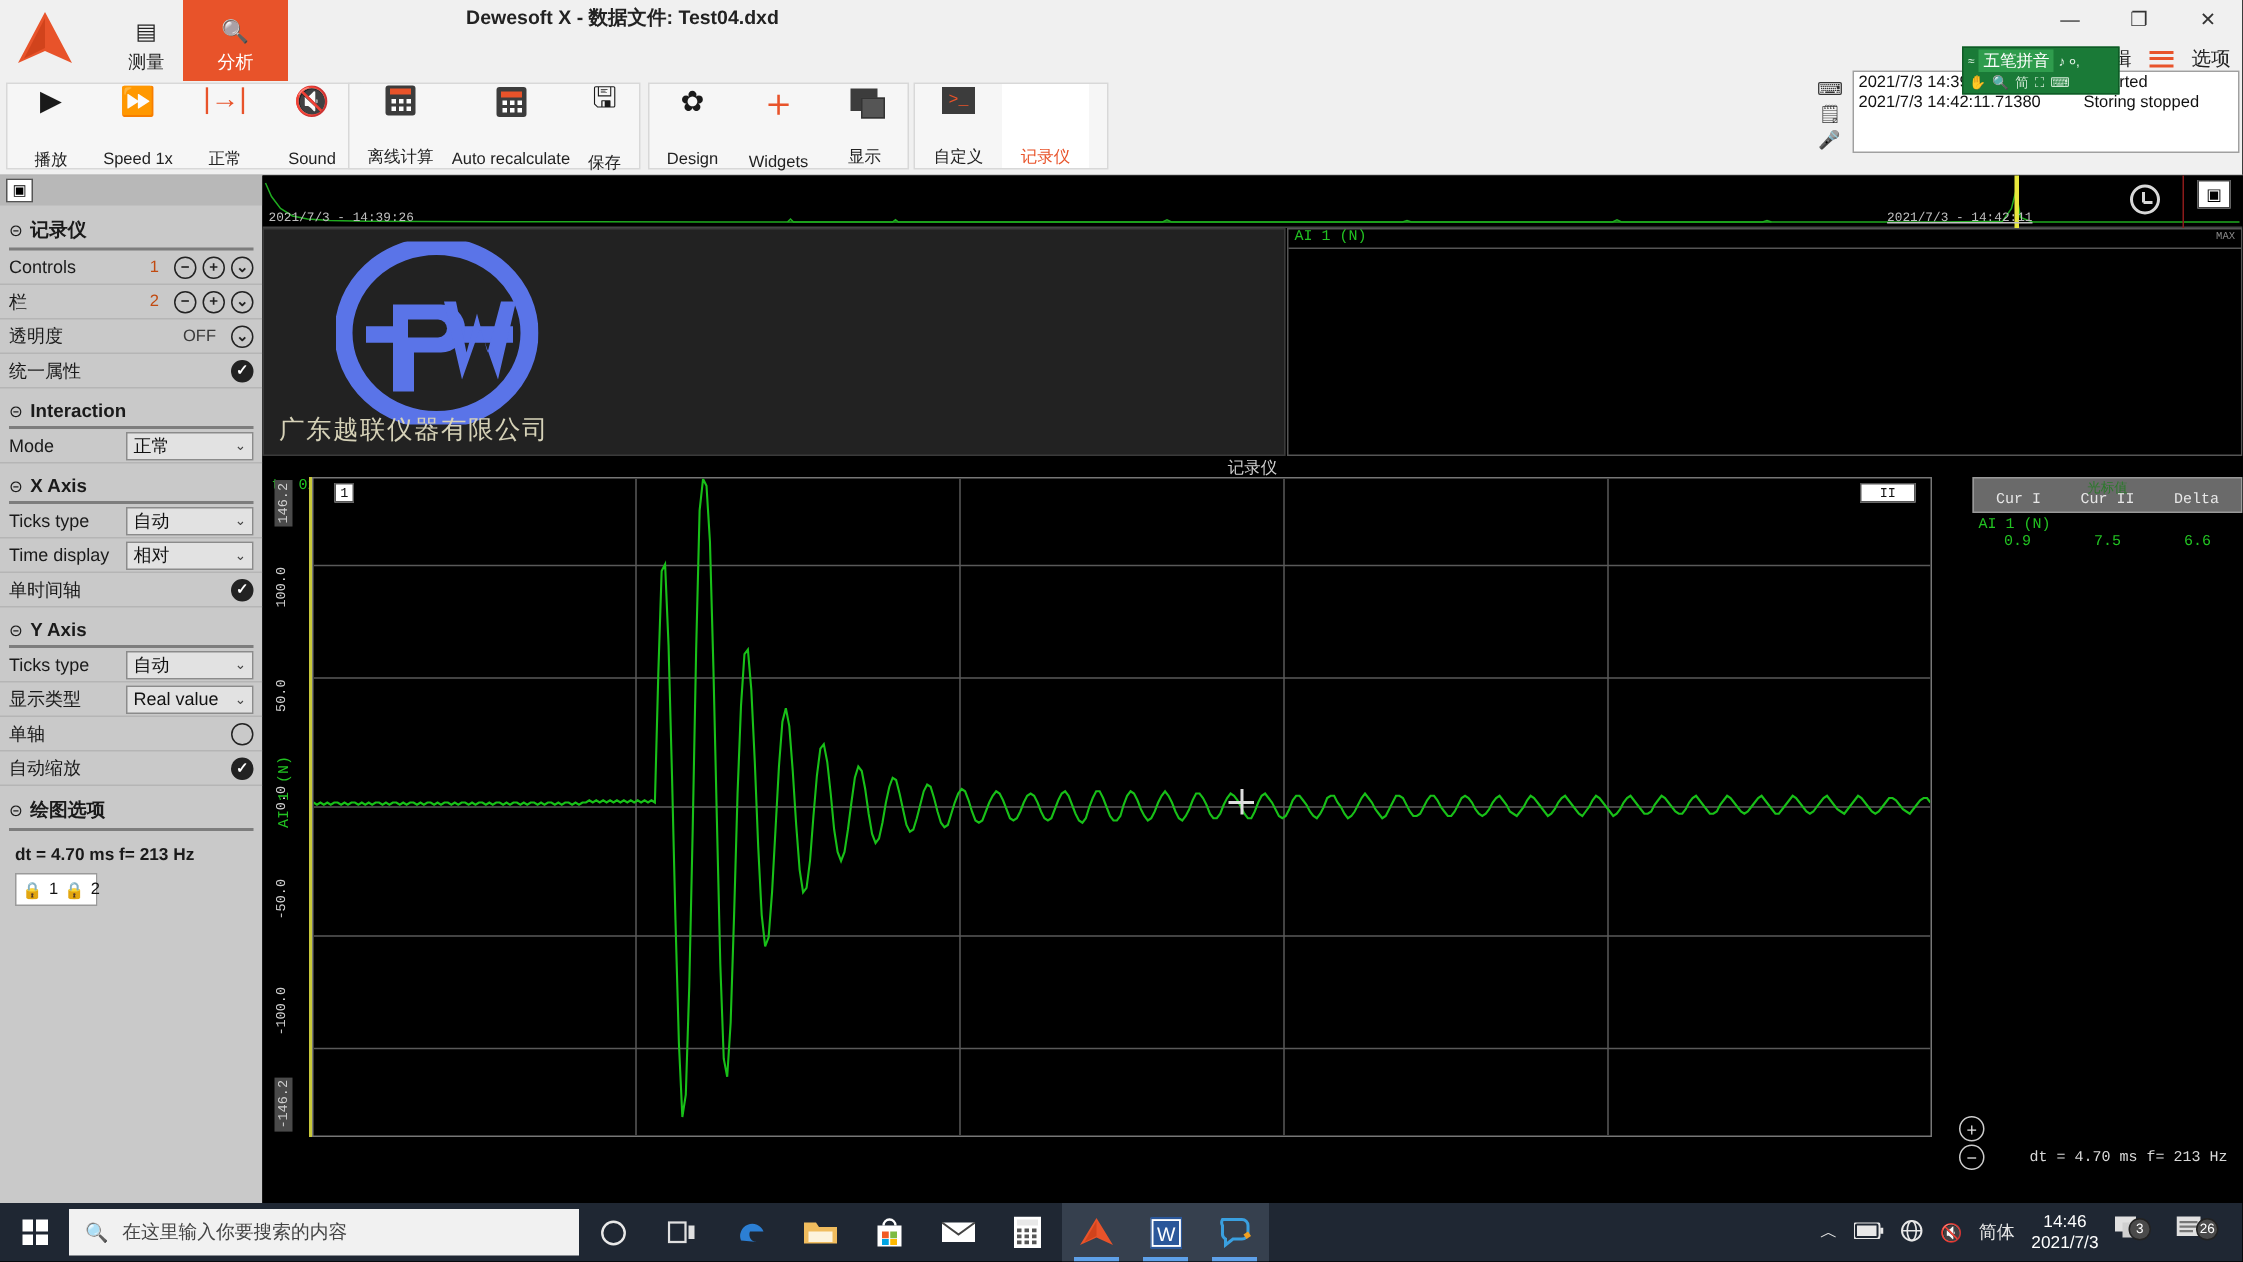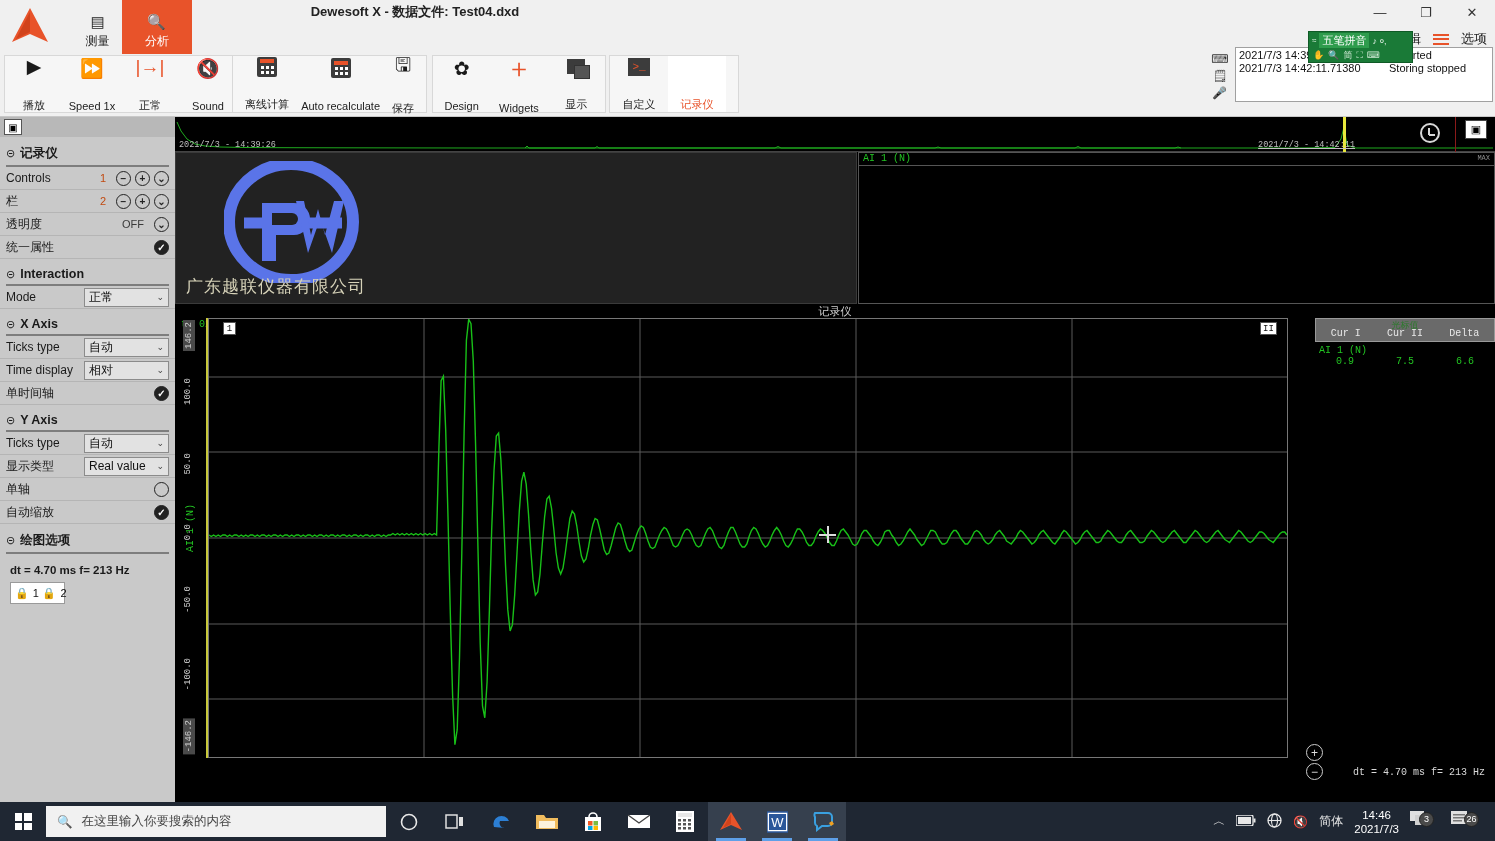--- a/index.html
+++ b/index.html
@@ -596,21 +596,21 @@
             <line x1="0" y1="305" x2="1078" y2="305"></line>
             <line x1="0" y1="380" x2="1078" y2="380"></line>
             <line x1="215" y1="0" x2="215" y2="438"></line>
             <line x1="431" y1="0" x2="431" y2="438"></line>
             <line x1="647" y1="0" x2="647" y2="438"></line>
             <line x1="863" y1="0" x2="863" y2="438"></line>
           </g>
           <polyline id="wave" fill="none" stroke="#18c018" stroke-width="1.4" points="0.0,216.0 2.3,217.5 4.6,216.0 6.9,217.5 9.2,216.0 11.5,217.5 13.8,216.0 16.1,216.0 18.4,217.5 20.7,216.0 23.0,217.5 25.3,216.0 27.6,216.0 29.9,217.5 32.2,216.0 34.5,217.5 36.8,216.0 39.1,217.5 41.4,216.0 43.7,216.0 46.0,217.5 48.3,216.0 50.6,217.5 52.9,216.0 55.2,216.0 57.5,217.5 59.8,216.0 62.1,217.5 64.4,216.0 66.7,216.0 69.0,217.5 71.3,216.0 73.6,217.5 75.9,216.0 78.1,216.0 80.4,217.5 82.7,216.0 85.0,217.5 87.3,216.0 89.6,216.0 91.9,217.5 94.2,216.0 96.5,217.5 98.8,216.0 101.1,216.0 103.4,217.5 105.7,216.0 108.0,217.5 110.3,216.0 112.6,216.0 114.9,217.5 117.2,216.0 119.5,217.5 121.8,216.0 124.1,216.0 126.4,217.5 128.7,216.0 131.0,217.5 133.3,216.0 135.6,216.0 137.9,217.5 140.2,216.0 142.5,217.5 144.8,216.0 147.1,216.0 149.4,217.5 151.7,216.0 154.0,217.5 156.3,216.0 158.6,216.0 160.9,217.5 163.2,216.0 165.5,217.5 167.8,216.0 170.1,216.0 172.4,217.5 174.7,216.0 177.0,217.5 179.3,216.0 181.6,216.0 183.9,214.5 186.2,216.0 188.5,214.5 190.8,216.0 193.1,214.5 195.4,216.0 197.7,214.5 200.0,216.0 202.3,214.5 204.6,216.0 206.9,214.5 209.2,216.0 211.5,214.5 213.8,216.0 216.1,214.5 218.4,216.0 220.7,214.5 223.0,216.0 225.3,214.5 227.6,216.0 229.9,129.1 232.1,61.7 234.4,57.2 236.7,111.1 239.0,198.0 241.3,293.9 243.6,376.3 245.9,425.7 248.2,410.7 250.5,338.8 252.8,234.0 255.1,114.1 257.4,21.3 259.7,0.3 262.0,4.8 264.3,42.2 266.6,126.1 268.9,226.5 271.2,323.9 273.5,386.8 275.8,398.8 278.1,362.8 280.4,290.9 282.7,210.0 285.0,151.6 287.3,117.1 289.6,114.1 291.9,141.1 294.2,189.0 296.5,246.0 298.8,290.9 301.1,311.9 303.4,305.9 305.7,275.9 308.0,234.0 310.3,192.0 312.6,162.1 314.9,153.1 317.2,165.1 319.5,195.0 321.8,231.0 324.1,260.9 326.4,275.9 328.7,272.9 331.0,255.0 333.3,225.0 335.6,198.0 337.9,180.1 340.2,177.1 342.5,189.0 344.8,210.0 347.1,234.0 349.4,249.0 351.7,255.0 354.0,249.0 356.3,234.0 358.6,216.0 360.9,199.5 363.2,192.0 365.5,195.0 367.8,207.0 370.1,223.5 372.4,237.0 374.7,243.0 377.0,240.0 379.3,229.5 381.6,216.0 383.9,205.5 386.1,199.5 388.4,201.0 390.7,210.0 393.0,220.5 395.3,231.0 397.6,235.5 399.9,234.0 402.2,226.5 404.5,217.5 406.8,208.5 409.1,204.0 411.4,205.5 413.7,213.0 416.0,222.0 418.3,229.5 420.6,232.5 422.9,231.0 425.2,223.5 427.5,216.0 429.8,210.0 432.1,207.0 434.4,208.5 436.7,214.5 439.0,222.0 441.3,228.0 443.6,229.5 445.9,228.0 448.2,222.0 450.5,216.0 452.8,211.5 455.1,208.5 457.4,210.0 459.7,214.5 462.0,220.5 464.3,226.5 466.6,228.0 468.9,226.5 471.2,222.0 473.5,216.0 475.8,211.5 478.1,210.0 480.4,211.5 482.7,216.0 485.0,222.0 487.3,226.5 489.6,228.0 491.9,226.5 494.2,220.5 496.5,214.5 498.8,210.0 501.1,208.5 503.4,211.5 505.7,217.5 508.0,223.5 510.3,228.0 512.6,229.5 514.9,226.5 517.2,219.0 519.5,213.0 521.8,208.5 524.1,208.5 526.4,213.0 528.7,219.0 531.0,225.0 533.3,228.0 535.6,228.0 537.9,225.0 540.1,217.5 542.4,211.5 544.7,208.5 547.0,210.0 549.3,214.5 551.6,220.5 553.9,225.0 556.2,228.0 558.5,226.5 560.8,222.0 563.1,216.0 565.4,211.5 567.7,208.5 570.0,211.5 572.3,216.0 574.6,222.0 576.9,226.5 579.2,228.0 581.5,225.0 583.8,220.5 586.1,214.5 588.4,210.0 590.7,210.0 593.0,213.0 595.3,217.5 597.6,223.5 599.9,226.5 602.2,226.5 604.5,223.5 606.8,217.5 609.1,213.0 611.4,210.0 613.7,211.5 616.0,214.5 618.3,219.0 620.6,223.5 622.9,226.5 625.2,226.5 627.5,222.0 629.8,216.0 632.1,211.5 634.4,210.0 636.7,213.0 639.0,216.0 641.3,220.5 643.6,225.0 645.9,226.5 648.2,225.0 650.5,220.5 652.8,214.5 655.1,211.5 657.4,211.5 659.7,214.5 662.0,217.5 664.3,222.0 666.6,225.0 668.9,226.5 671.2,223.5 673.5,219.0 675.8,213.0 678.1,211.5 680.4,211.5 682.7,216.0 685.0,219.0 687.3,223.5 689.6,226.5 691.9,225.0 694.1,222.0 696.4,217.5 698.7,213.0 701.0,210.0 703.3,213.0 705.6,216.0 707.9,220.5 710.2,223.5 712.5,226.5 714.8,225.0 717.1,220.5 719.4,216.0 721.7,211.5 724.0,211.5 726.3,213.0 728.6,217.5 730.9,222.0 733.2,225.0 735.5,225.0 737.8,223.5 740.1,219.0 742.4,214.5 744.7,211.5 747.0,211.5 749.3,214.5 751.6,219.0 753.9,222.0 756.2,225.0 758.5,225.0 760.8,222.0 763.1,217.5 765.4,213.0 767.7,211.5 770.0,213.0 772.3,216.0 774.6,220.5 776.9,223.5 779.2,225.0 781.5,223.5 783.8,220.5 786.1,216.0 788.4,213.0 790.7,211.5 793.0,214.5 795.3,217.5 797.6,222.0 799.9,223.5 802.2,225.0 804.5,222.0 806.8,219.0 809.1,214.5 811.4,211.5 813.7,213.0 816.0,216.0 818.3,219.0 820.6,222.0 822.9,225.0 825.2,223.5 827.5,220.5 829.8,216.0 832.1,213.0 834.4,211.5 836.7,214.5 839.0,217.5 841.3,220.5 843.6,223.5 845.9,225.0 848.1,222.0 850.4,219.0 852.7,214.5 855.0,211.5 857.3,213.0 859.6,216.0 861.9,219.0 864.2,222.0 866.5,225.0 868.8,223.5 871.1,220.5 873.4,216.0 875.7,213.0 878.0,211.5 880.3,214.5 882.6,217.5 884.9,220.5 887.2,223.5 889.5,223.5 891.8,222.0 894.1,217.5 896.4,214.5 898.7,211.5 901.0,213.0 903.3,216.0 905.6,219.0 907.9,222.0 910.2,223.5 912.5,223.5 914.8,220.5 917.1,216.0 919.4,213.0 921.7,211.5 924.0,214.5 926.3,217.5 928.6,220.5 930.9,223.5 933.2,223.5 935.5,222.0 937.8,217.5 940.1,214.5 942.4,211.5 944.7,213.0 947.0,216.0 949.3,219.0 951.6,222.0 953.9,223.5 956.2,222.0 958.5,219.0 960.8,216.0 963.1,213.0 965.4,211.5 967.7,214.5 970.0,217.5 972.3,220.5 974.6,223.5 976.9,223.5 979.2,220.5 981.5,217.5 983.8,214.5 986.1,211.5 988.4,213.0 990.7,216.0 993.0,219.0 995.3,222.0 997.6,223.5 999.9,222.0 1002.1,219.0 1004.4,216.0 1006.7,213.0 1009.0,211.5 1011.3,214.5 1013.6,217.5 1015.9,220.5 1018.2,222.0 1020.5,223.5 1022.8,220.5 1025.1,217.5 1027.4,214.5 1029.7,211.5 1032.0,213.0 1034.3,216.0 1036.6,219.0 1038.9,222.0 1041.2,223.5 1043.5,222.0 1045.8,219.0 1048.1,216.0 1050.4,213.0 1052.7,213.0 1055.0,214.5 1057.3,217.5 1059.6,220.5 1061.9,222.0 1064.2,223.5 1066.5,220.5 1068.8,217.5 1071.1,214.5 1073.4,213.0 1075.7,213.0 1078.0,216.0"></polyline>
         </svg>
         <div class="mark-box" style="left:14px; top:3px;">1</div>
-        <div class="mark-box" style="right:10px; top:3px; width:17px;">II</div>
+        <div class="mark-box" style="right:10px; top:3px; width:37px;">II</div>
         <div class="crosshair" style="left:610px; top:207px;"></div>
       </div>
 
     </div>
 
     <div class="curtable">
       <div class="ct-hdr">
         <span class="ct-title">光标值</span>
         <span class="ct-cols">
           <span>Cur I</span>

